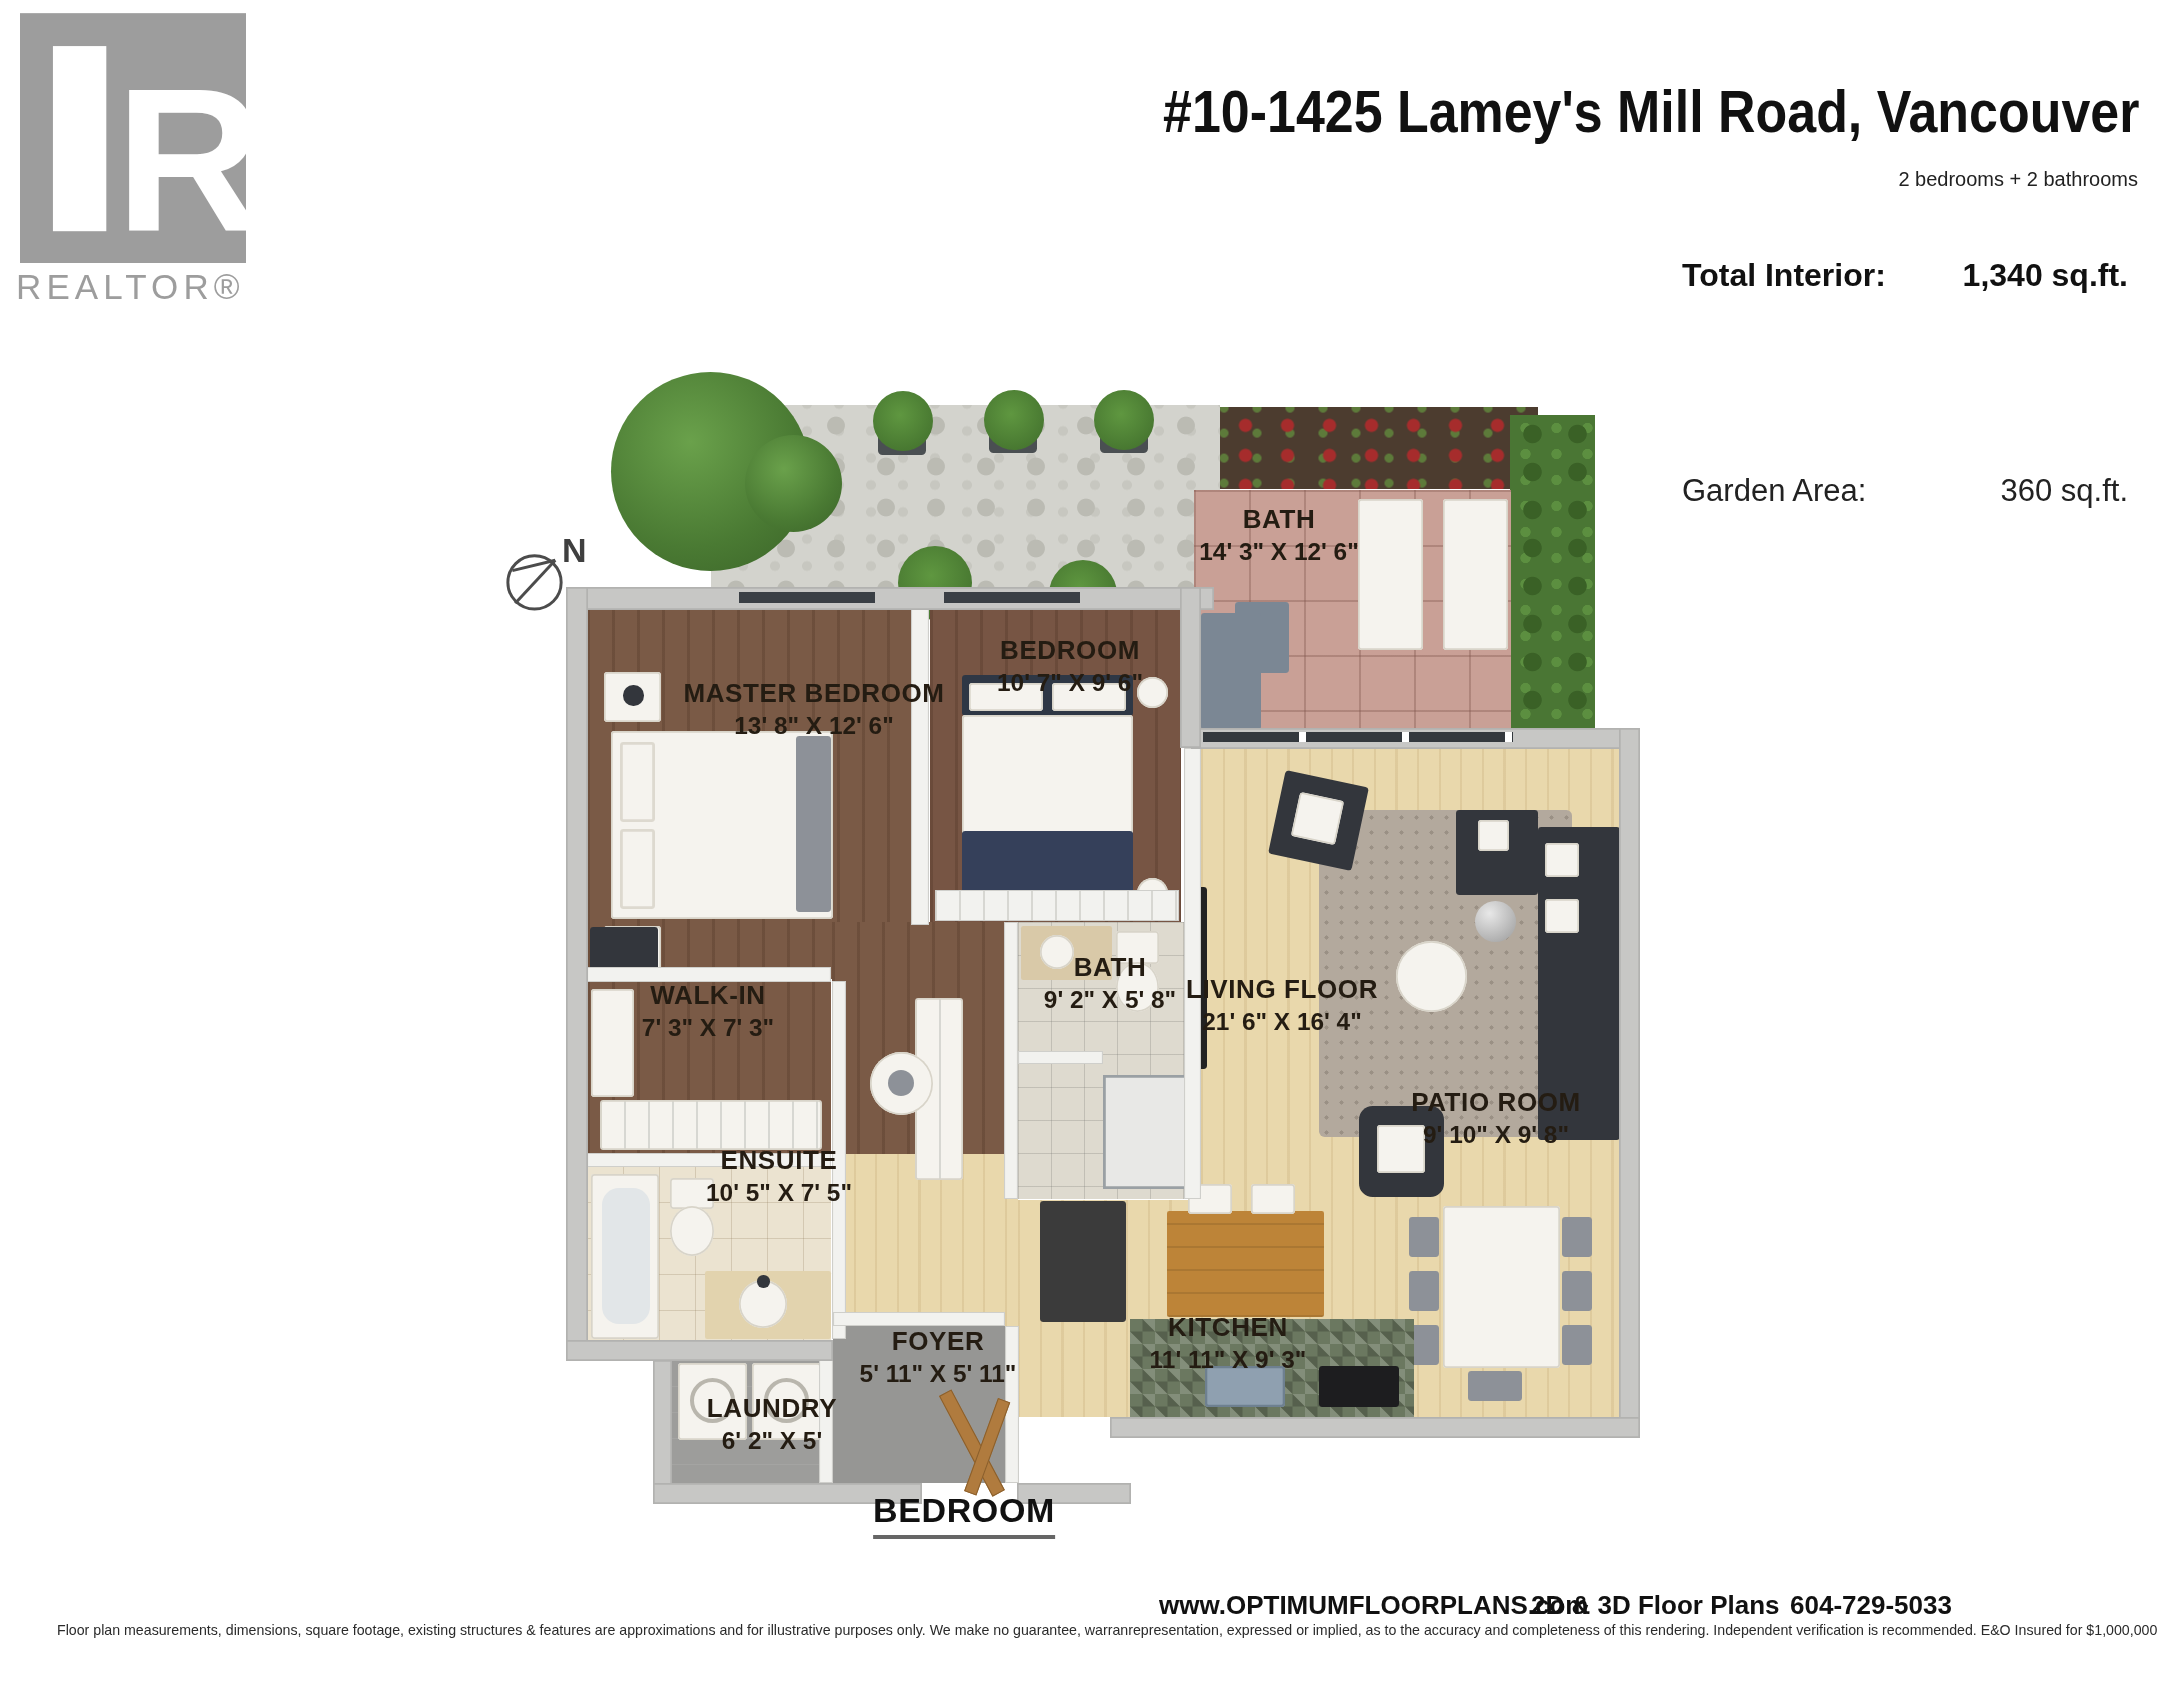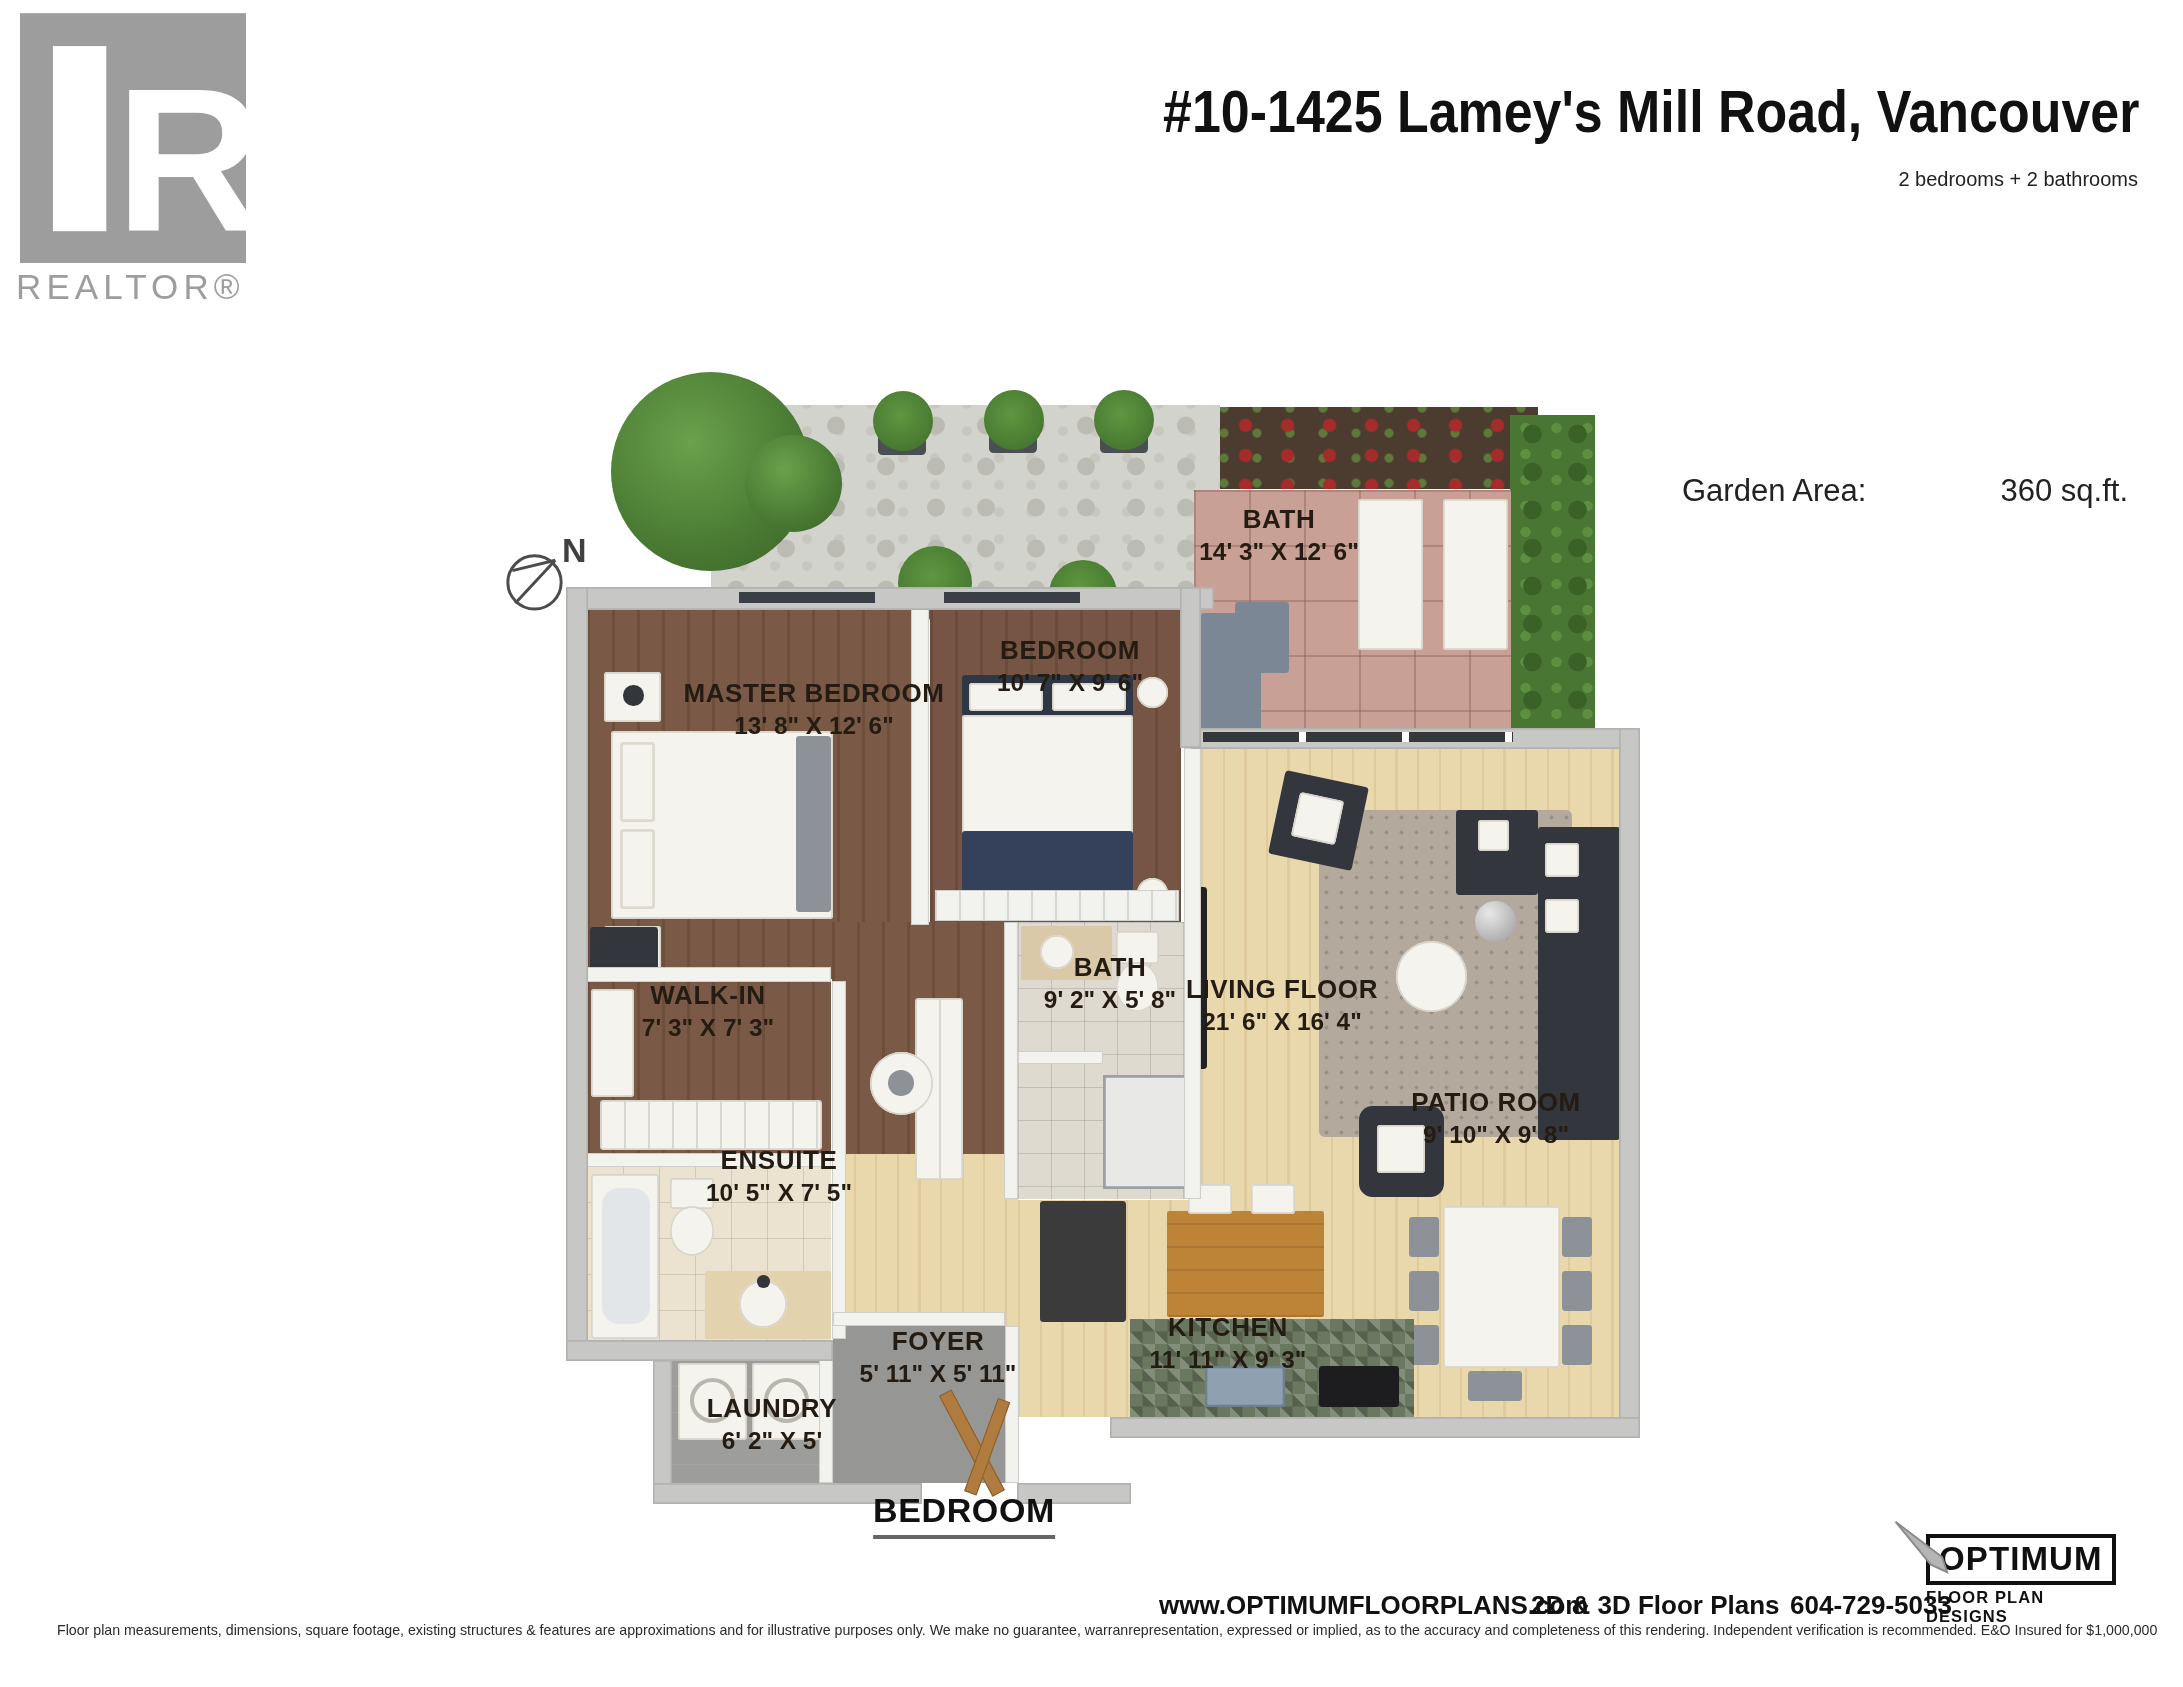--- a/index.html
+++ b/index.html
@@ -62,20 +62,24 @@
   <svg class="s" style="left:20px;top:12.5px;width:226px;height:253px" viewBox="0 0 398 445">
     <rect x="0" y="0" width="398" height="440" fill="#9d9d9d"></rect>
     <rect x="58" y="58" width="94" height="326" fill="#ffffff"></rect>
     <text x="168" y="382" font-family="Liberation Sans, sans-serif" font-size="360" font-weight="bold" fill="#ffffff">R</text>
   </svg>
   <div id="realtor-text">REALTOR®</div>
 
   <div id="title">#10-1425 Lamey's Mill Road, Vancouver</div>
   <div id="subtitle">2 bedrooms + 2 bathrooms</div>
 
+  <div class="statrow bold" style="top:257px">
+    <span>Total Interior:</span>
+    <span>1,340 sq.ft.</span>
+  </div>
   <div class="statrow" style="top:473px">
     <span>Garden Area:</span>
     <span>360 sq.ft.</span>
   </div>
 
 
   <div class="s pebble" style="left:711px;top:405px;width:509px;height:208px"></div>
   <div class="s soil" style="left:1220px;top:407px;width:318px;height:82px"></div>
   <div class="s hedge" style="left:1510px;top:415px;width:85px;height:321px"></div>
   <div class="s hedge" style="left:1514px;top:739px;width:60px;height:134px;border-radius:11.4px"></div>
@@ -263,24 +267,17 @@
     <div class="nm">KITCHEN</div>
       <div class="dm">11' 11" X 9' 3"</div>
   </div>
 
   <div id="entrance">BEDROOM</div>
 
   <div class="foot" style="left:1159px">www.OPTIMUMFLOORPLANS.com</div>
   <div class="foot" style="left:1531px">2D &amp; 3D Floor Plans</div>
   <div class="foot" style="left:1790px">604-729-5033</div>
 
-  <div id="optimum">
-    <svg class="s" style="left:-33px;top:-16px;width:63px;height:63px" viewBox="0 0 100 100">
-      <polygon points="4,6 78,62 86,86 60,74" fill="#b5b5b5" stroke="#8a8a8a" stroke-width="3"></polygon>
-    </svg>
-    <div class="box">OPTIMUM</div>
-    <div class="sub">FLOOR PLAN DESIGNS</div>
-  </div>
 
   <div id="disclaimer">Floor plan measurements, dimensions, square footage, existing structures &amp; features are approximations and for illustrative purposes only. We make no guarantee, warranrepresentation, expressed or implied, as to the accuracy and completeness of this rendering. Independent verification is recommended. E&amp;O Insured for $1,000,000</div>
 
 </div>
 
 
 </body></html>

